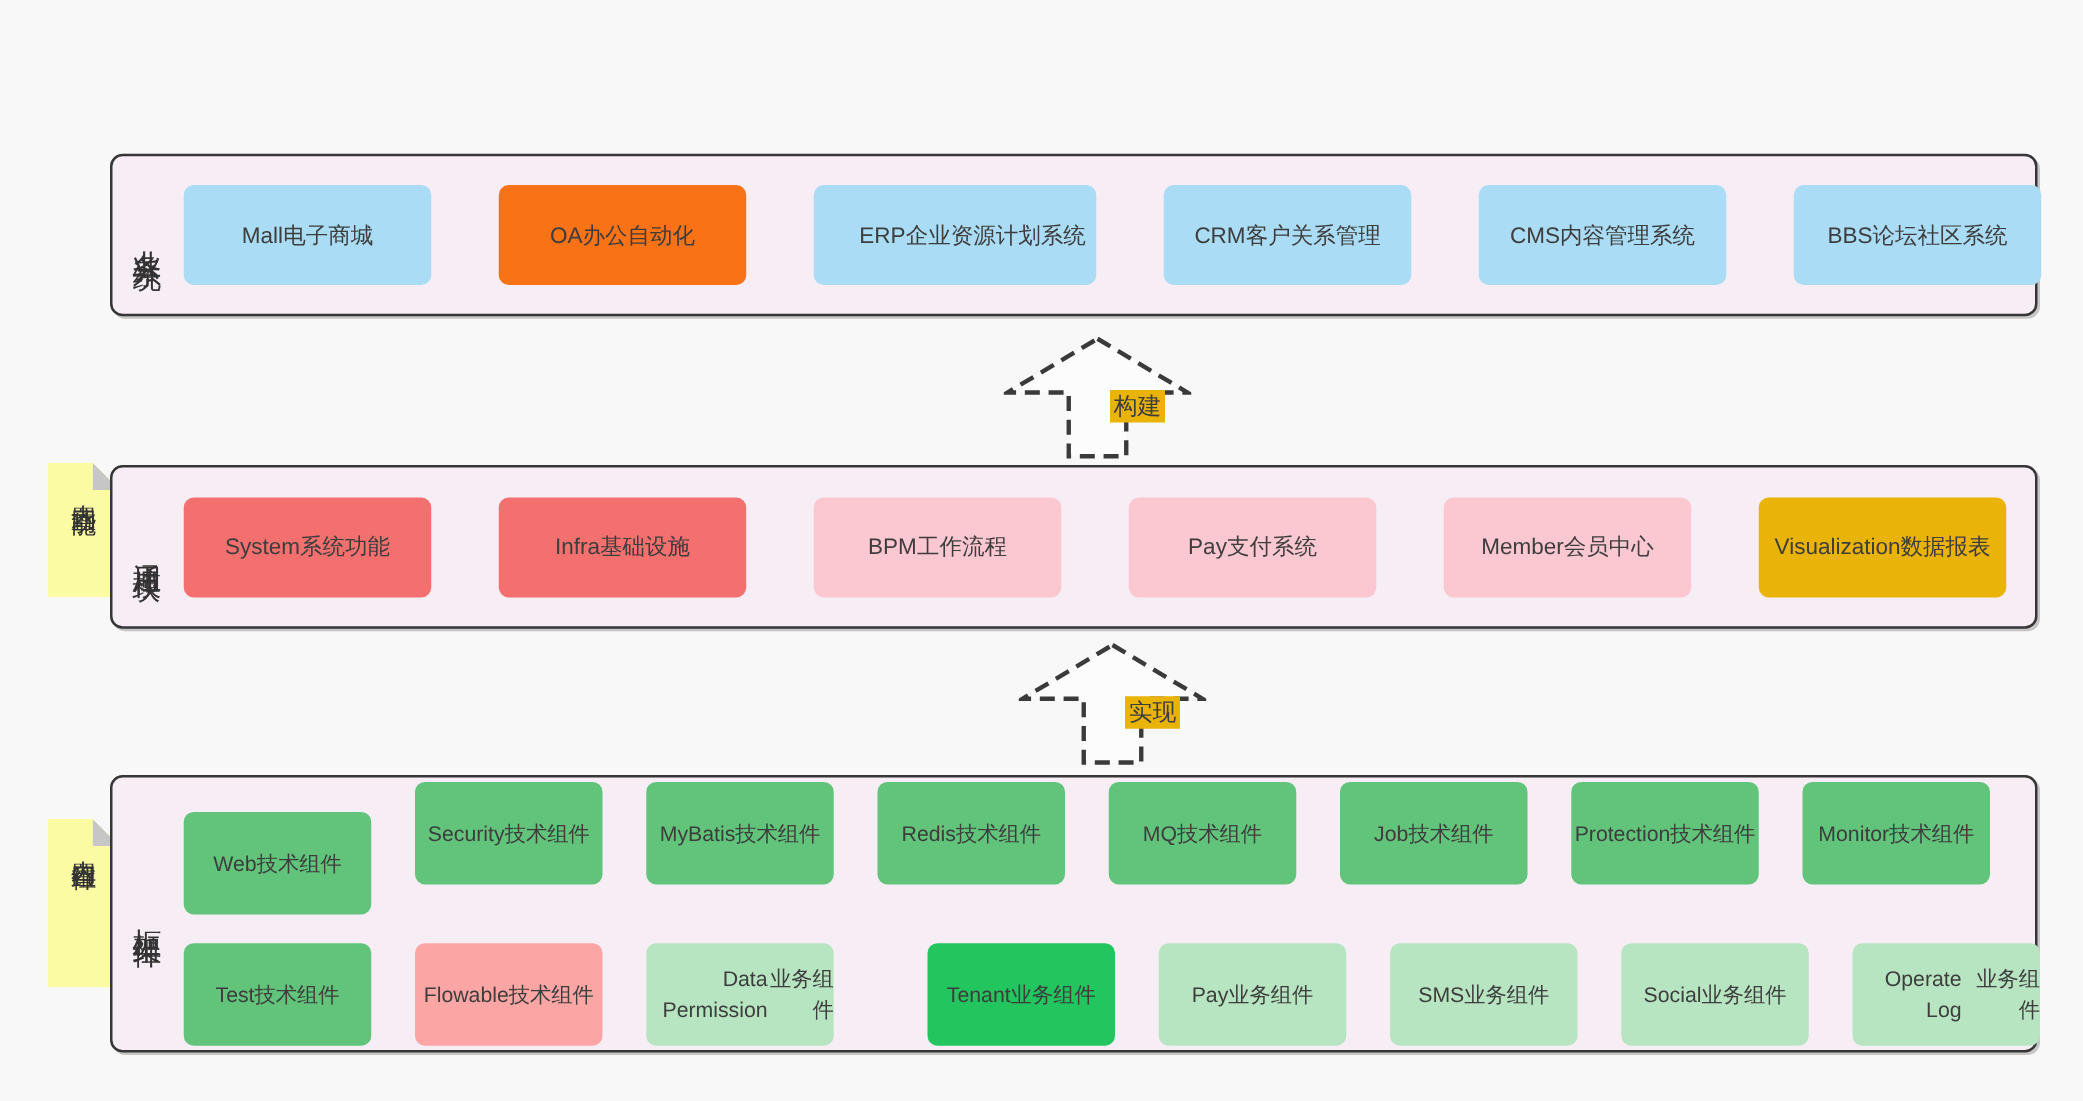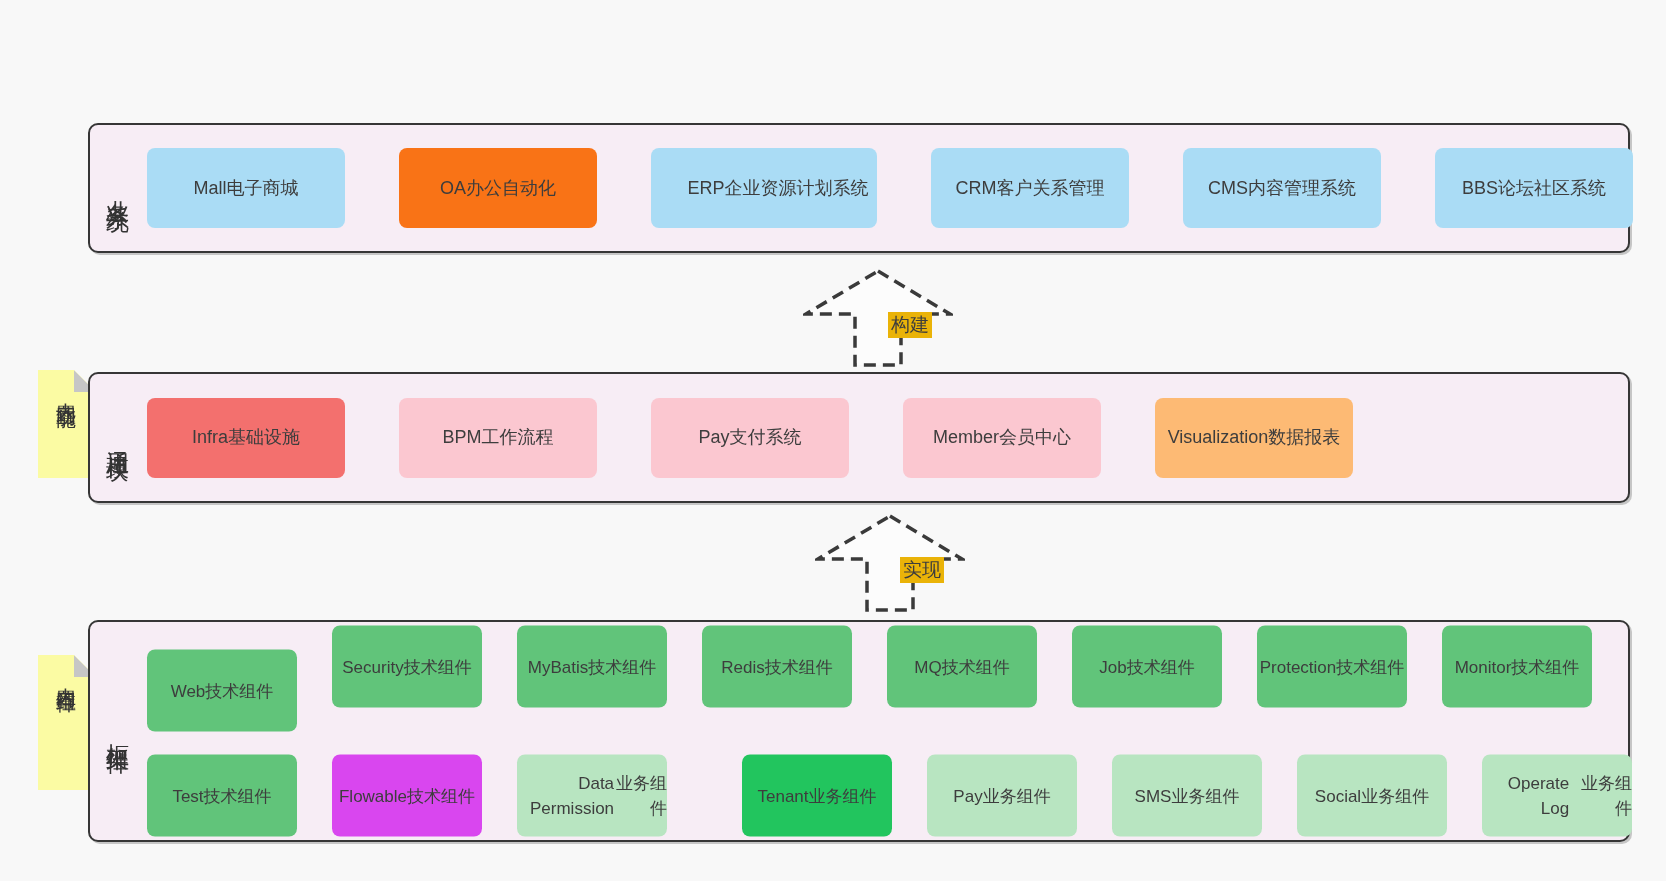--- a/index.html
+++ b/index.html
@@ -111,36 +111,40 @@
       <polygon points="75,3 147,46 98,46 98,97 52,97 52,46 3,46" fill="#fcfcfc" stroke="#3a3a3a" stroke-width="3.5" stroke-dasharray="12 7"></polygon>
     </svg>
     <div class="arrow-label">构建</div>
   </div>
 
   <div class="band" id="band-modules">
     <div class="band-label">通用模块</div>
     <div class="band-rows">
         <div class="row gap-lg">
           <div class="box box-lg" style="background: rgb(243, 112, 110);">
+            <div class="box-name">System</div>
+            <div class="box-desc">系统功能</div>
+          </div>
+          <div class="box box-lg" style="background: rgb(243, 112, 110);">
             <div class="box-name">Infra</div>
             <div class="box-desc">基础设施</div>
           </div>
           <div class="box box-lg" style="background: rgb(251, 199, 208);">
             <div class="box-name">BPM</div>
             <div class="box-desc">工作流程</div>
           </div>
           <div class="box box-lg" style="background: rgb(251, 199, 208);">
             <div class="box-name">Pay</div>
             <div class="box-desc">支付系统</div>
           </div>
           <div class="box box-lg" style="background: rgb(251, 199, 208);">
             <div class="box-name">Member</div>
             <div class="box-desc">会员中心</div>
           </div>
-          <div class="box box-lg" style="background: #fdba74;">
+          <div class="box box-lg" style="background: #eab308;">
             <div class="box-name">Visualization</div>
             <div class="box-desc">数据报表</div>
           </div>
         </div>
       </div>
   </div>
 
   <div class="arrow" id="arrow-impl">
     <svg width="150" height="100" viewBox="0 0 150 100">
       <polygon points="75,3 147,46 98,46 98,97 52,97 52,46 3,46" fill="#fcfcfc" stroke="#3a3a3a" stroke-width="3.5" stroke-dasharray="12 7"></polygon>
@@ -183,21 +187,21 @@
           <div class="box box-sm" style="background: rgb(97, 196, 122);">
             <div class="box-name">Monitor</div>
             <div class="box-desc">技术组件</div>
           </div>
         </div>
         <div class="row gap-sm">
           <div class="box box-sm" style="background: rgb(97, 196, 122);">
             <div class="box-name">Test</div>
             <div class="box-desc">技术组件</div>
           </div>
-          <div class="box box-sm" style="background: #d946ef;">
+          <div class="box box-sm" style="background: #fca5a5;">
             <div class="box-name">Flowable</div>
             <div class="box-desc">技术组件</div>
           </div>
           <div class="box box-sm" style="background: rgb(184, 229, 193);">
             <div class="box-name">Data Permission</div>
             <div class="box-desc">业务组件</div>
           </div>
           <div class="box box-sm" style="background: #22c55e; margin-left: 40px;">
             <div class="box-name">Tenant</div>
             <div class="box-desc">业务组件</div>

